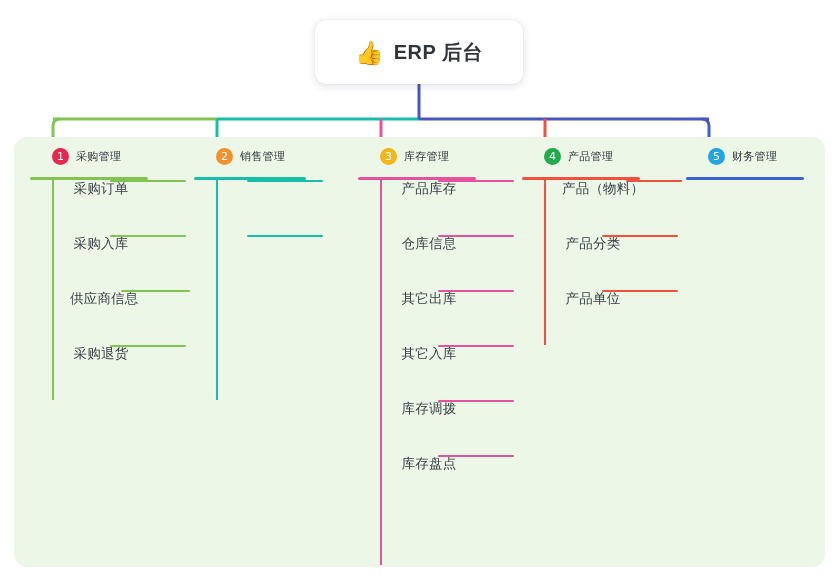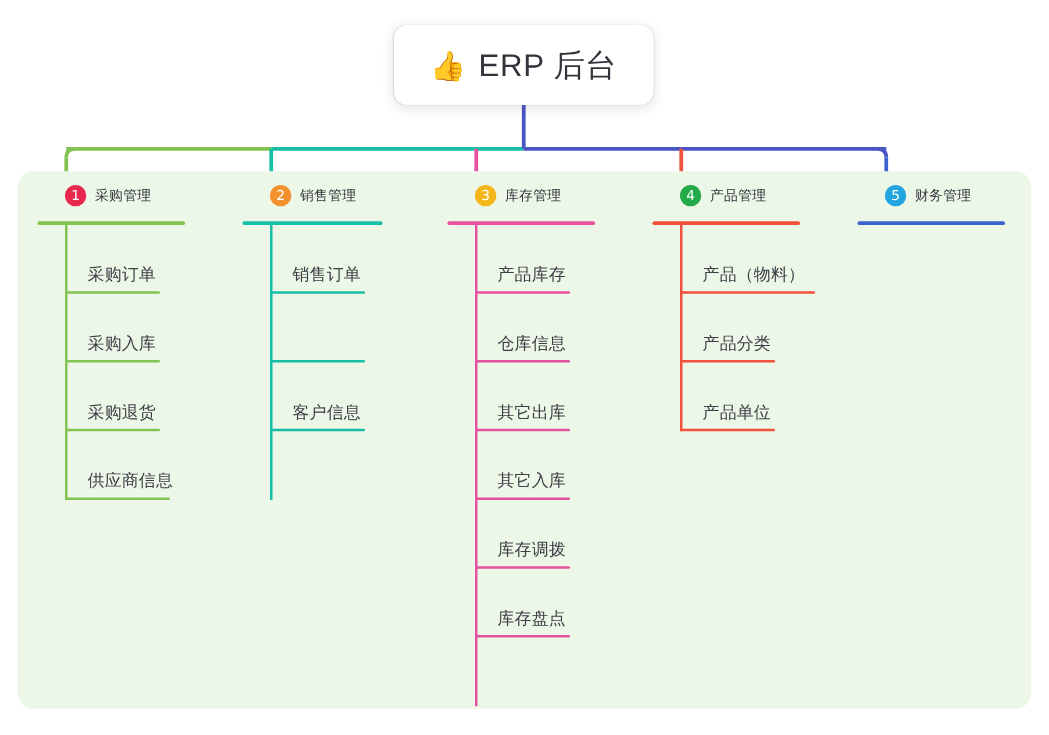--- a/index.html
+++ b/index.html
@@ -38,24 +38,25 @@
     gap: 10px;
     z-index: 6;
   }
   #root-emoji {
     font-size: 23px;
     line-height: 1;
     display: inline-block;
     transform: translateY(1px);
   }
   #root-title {
-    font-size: 25px;
+    font-size: 20px;
     color: #31353b;
     letter-spacing: 0.5px;
     white-space: nowrap;
+    font-weight: bold;
   }
 
   
   #connectors {
     position: absolute;
     left: 0; top: 0;
     width: 839px;
     height: 588px;
     z-index: 4;
     pointer-events: none;
@@ -128,22 +129,22 @@
     left: 22px;
     top: 0;
     width: 2px;
   }
   .item {
     position: relative;
     height: 55px;
     box-sizing: border-box;
     padding-left: 40px;
     display: flex;
-    flex-direction: column;
-    justify-content: flex-end;
+    flex-direction: row;
+    justify-content: center;
   }
   .item-label {
     font-size: 13.5px;
     color: #3a3f45;
     white-space: nowrap;
     padding-bottom: 4px;
     letter-spacing: 0.2px;
   }
   .item-rule {
     height: 1.6px;
@@ -209,46 +210,41 @@
           <div class="spine" style="background: rgb(130, 195, 82); height: 220px;"></div>
           <div class="item">
             <div class="item-label">采购订单</div>
             <div class="item-rule" style="background: rgb(130, 195, 82); margin-left: -18px; width: 76px;"></div>
           </div>
           <div class="item">
             <div class="item-label">采购入库</div>
             <div class="item-rule" style="background: rgb(130, 195, 82); margin-left: -18px; width: 76px;"></div>
           </div>
           <div class="item">
+            <div class="item-label">供应商信息</div>
+            <div class="item-rule" style="background: rgb(130, 195, 82); margin-left: -18px; width: 84px;"></div>
+          </div>
+          <div class="item">
             <div class="item-label">采购退货</div>
             <div class="item-rule" style="background: rgb(130, 195, 82); margin-left: -18px; width: 76px;"></div>
-          </div>
-          <div class="item">
-            <div class="item-label">供应商信息</div>
-            <div class="item-rule" style="background: rgb(130, 195, 82); margin-left: -18px; width: 84px;"></div>
           </div>
         </div>
       </div>
       <div class="column" style="left: 194px; width: 160px;">
         <div class="col-header">
           <span class="badge" style="background: rgb(243, 145, 46);">2</span>
           <span class="col-title">销售管理</span>
         </div>
         <div class="header-rule" style="background: rgb(24, 191, 168); width: 112px;"></div>
         <div class="items">
           <div class="spine" style="background: rgb(24, 191, 168); height: 220px;"></div>
           <div class="item">
-            <div class="item-label">销售订单</div>
             <div class="item-rule" style="background: rgb(24, 191, 168); margin-left: -18px; width: 76px;"></div>
           </div>
           <div class="item">
-            <div class="item-rule" style="background: rgb(24, 191, 168); margin-left: -18px; width: 76px;"></div>
-          </div>
-          <div class="item">
-            <div class="item-label">客户信息</div>
             <div class="item-rule" style="background: rgb(24, 191, 168); margin-left: -18px; width: 76px;"></div>
           </div>
         </div>
       </div>
       <div class="column" style="left: 358px; width: 160px;">
         <div class="col-header">
           <span class="badge" style="background: rgb(245, 182, 25);">3</span>
           <span class="col-title">库存管理</span>
         </div>
         <div class="header-rule" style="background: rgb(231, 82, 159); width: 118px;"></div>

